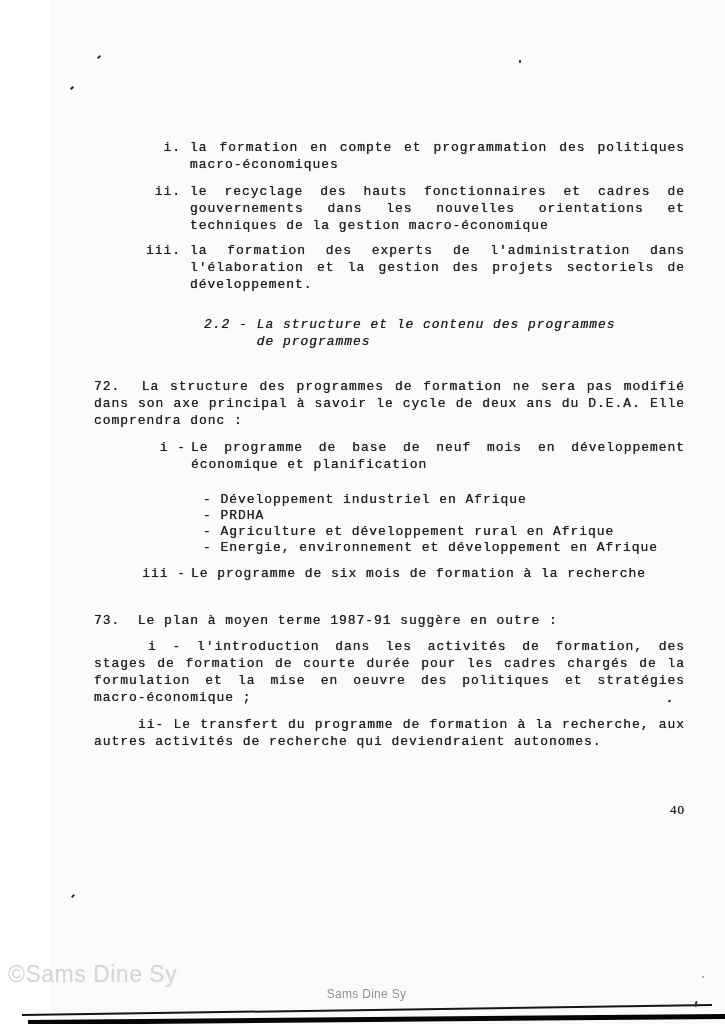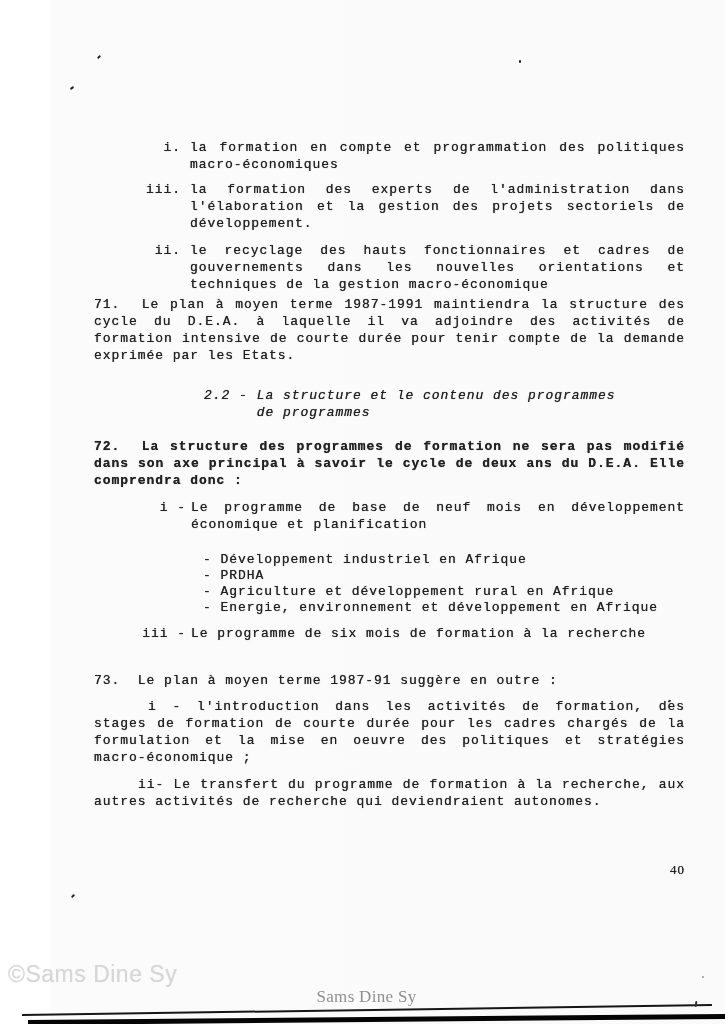--- a/index.html
+++ b/index.html
@@ -14,40 +14,40 @@
     font-size:13px;line-height:17px;letter-spacing:0.95px;
     text-shadow:0 0 0.7px rgba(30,30,30,0.85);
   }
   .para{margin:0;text-align:justify;}
   .row{display:flex;}
   .lbl1{flex:none;width:87px;text-align:right;white-space:nowrap;}
   .txt1{flex:1;margin-left:9px;text-align:justify;}
   .lbl2{flex:none;width:92px;text-align:right;white-space:nowrap;}
   .txt2{flex:1;margin-left:5px;text-align:justify;}
   .gap10{margin-top:10px;} .gap9{margin-top:9px;} .gap8{margin-top:8px;}
-  .gap3{margin-top:3px;} .gap23{margin-top:23px;} .gap21{margin-top:17px;font-weight:bold;}
+  .gap3{margin-top:3px;} .gap23{margin-top:23px;} .gap21{margin-top:28px;}
   .gap30{margin-top:30px;} .gap51{margin-top:51px;}
   .heading{display:flex;padding-left:110px;font-style:italic;}
   .h-lbl{flex:none;margin-right:9px;white-space:nowrap;}
   .dashlist{padding-left:109px;line-height:16px;}
   .sub-i{text-indent:54px;}
   .sub-ii{text-indent:44px;}
   .pagenum{text-align:right;padding-left:21px;font-family:Liberation Serif, serif;}
   
   .watermark{
     position:absolute;left:8px;top:961px;z-index:1;
     font-family:"Liberation Sans","DejaVu Sans",sans-serif;
     font-size:23px;letter-spacing:0.5px;color:#d6d6d6;
     text-shadow:0 0 1px #e8e8e8;
   }
   .author{
     position:absolute;left:0;right:0;top:987px;z-index:2;
     text-align:center;padding-left:8px;
-    font-family:Liberation Serif, serif;
-    font-size:17px;color:#8f8f8f;letter-spacing:0.3px;
+    font-family:Liberation Sans, sans-serif;
+    font-size:12px;color:#8f8f8f;letter-spacing:0.3px;
   }
   .line-thin{
     position:absolute;left:22px;top:1014px;width:690px;height:2px;
     background:#161616;transform:rotate(-0.83deg);transform-origin:left center;z-index:3;
   }
   .line-thick{
     position:absolute;left:28px;top:1020px;width:705px;height:5px;
     background:#050505;transform:rotate(-0.5deg);transform-origin:left center;z-index:3;
   }
   .speck{position:absolute;background:#222;border-radius:1px;z-index:4;}
@@ -55,30 +55,29 @@
 </head>
 <body>
 
 <div class="page">
   <div class="content">
 
     <div class="row">
       <span class="lbl1">i.</span>
       <div class="txt1">la formation en compte et programmation des politiques macro-économiques</div>
     </div>
+    <div class="row gap10">
+      <span class="lbl1">ii.</span>
+      <div class="txt1">le recyclage des hauts fonctionnaires et cadres de gouvernements dans les nouvelles orientations et techniques de la gestion macro-économique</div>
+    </div>
     <div class="row gap8">
       <span class="lbl1">iii.</span>
       <div class="txt1">la formation des experts de l'administration dans l'élaboration et la gestion des projets sectoriels de développement.</div>
     </div>
-    <div class="row gap10">
-      <span class="lbl1">ii.</span>
-      <div class="txt1">le recyclage des hauts fonctionnaires et cadres de gouvernements dans les nouvelles orientations et techniques de la gestion macro-économique</div>
-    </div>
 
-    <p class="para gap3">71.&nbsp; Le plan à moyen terme 1987-1991 maintiendra la structure des cycle du D.E.A. à laquelle il va adjoindre des activités de formation intensive de courte durée pour tenir compte de la demande exprimée par les Etats.</p>
 
     <div class="heading gap23">
       <span class="h-lbl">2.2 -</span>
       <div class="h-text">
         <div>La structure et le contenu des programmes</div>
         <div>de programmes</div>
       </div>
     </div>
 
     <p class="para gap21">72.&nbsp; La structure des programmes de formation ne sera pas modifié dans son axe principal à savoir le cycle de deux ans du D.E.A. Elle comprendra donc :</p>

